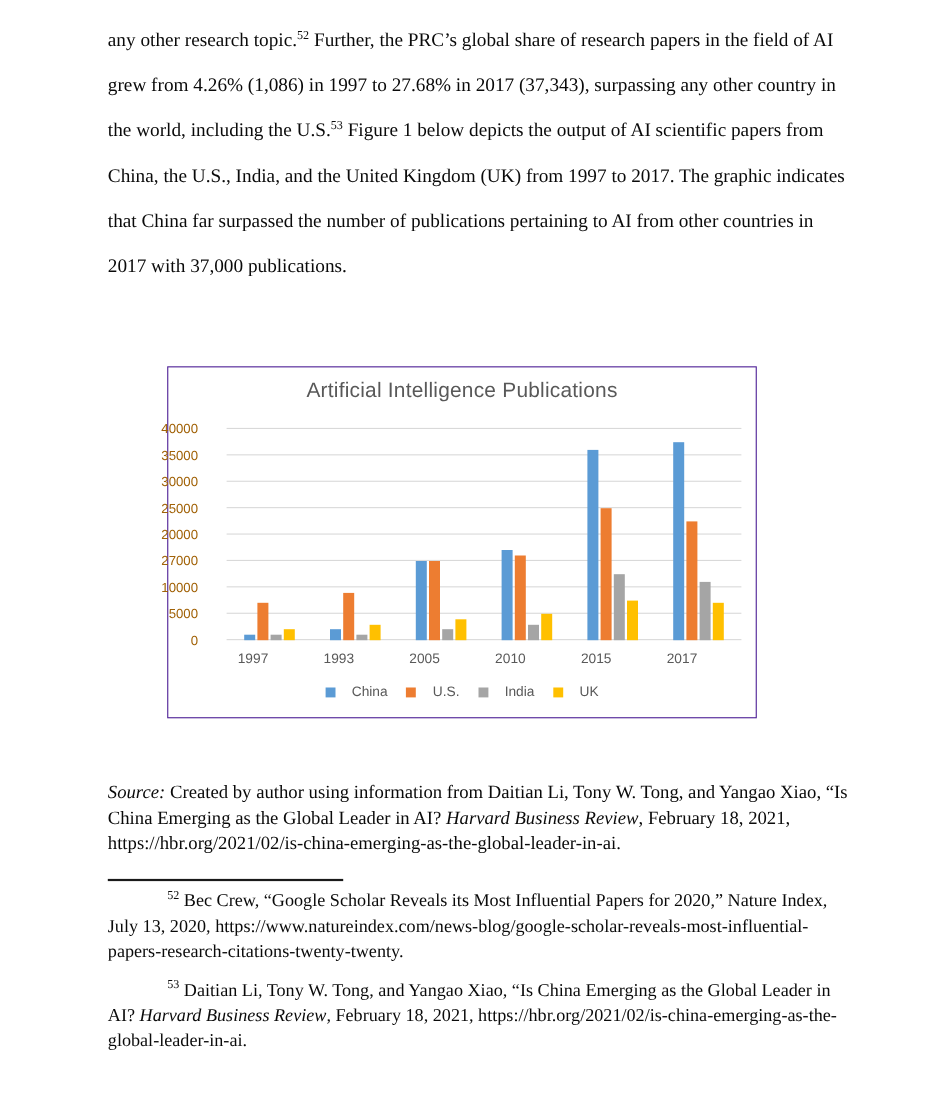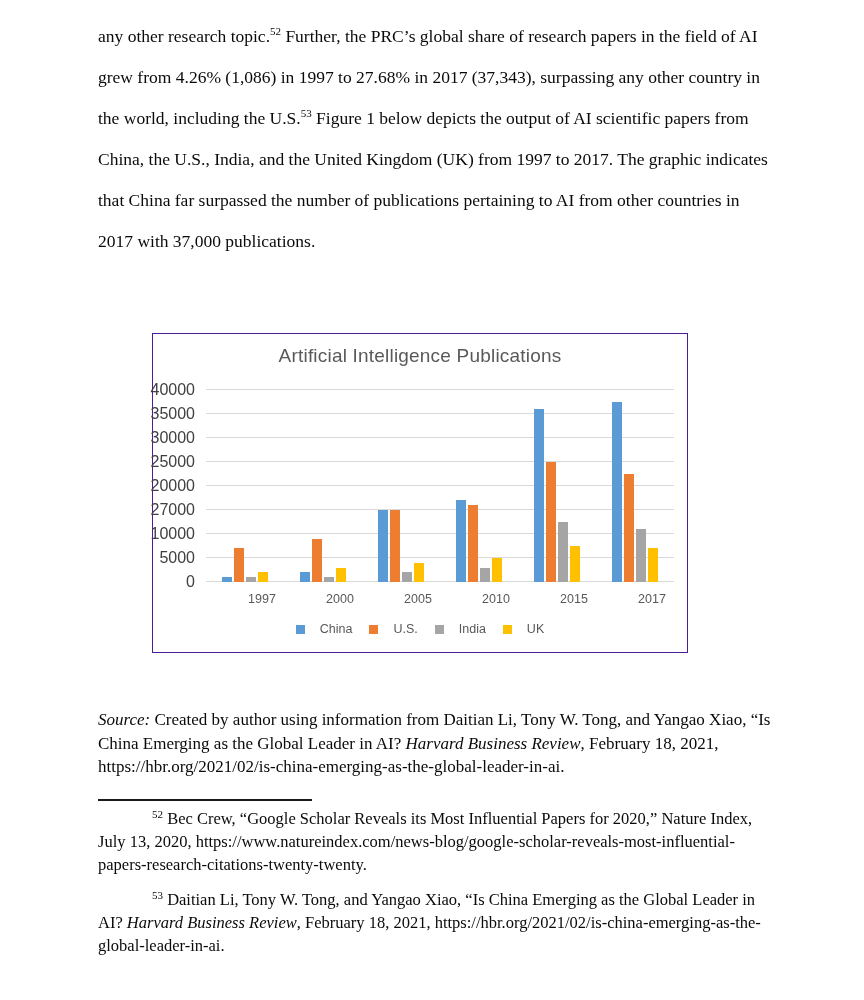--- a/index.html
+++ b/index.html
@@ -19,29 +19,29 @@
     position:absolute; top:333px; left:152px; width:536px; height:320px;
     border:1px solid #4c1d95; background:#ffffff;
     font-family:"Liberation Sans", sans-serif;
   }
   .chart-title {
     position:absolute; top:11px; left:0; right:0; text-align:center;
     font-size:19px; color:#595959; letter-spacing:0.2px;
   }
   .y-axis { position:absolute; left:0; top:56px; width:48px; height:192px; }
   .ytick {
-    position:absolute; right:6px; transform:translateY(50%);
-    font-size:16px; color:#404040;
+    position:absolute; right:21px; transform:translateY(50%);
+    font-size:12px; color:#a16207;
   }
   .plot-area { position:absolute; left:53px; top:56px; width:468px; height:192px; }
   .gridline { position:absolute; left:0; right:0; height:1px; background:#d9d9d9; }
   .groups { position:absolute; left:0; top:0; width:100%; height:100%; display:flex; }
   .bar-group { flex:1; display:flex; align-items:flex-end; justify-content:center; gap:2px; }
   .bar { width:10px; }
-  .x-axis { position:absolute; left:70px; top:258px; width:468px; display:flex; }
+  .x-axis { position:absolute; left:38px; top:258px; width:468px; display:flex; }
   .xtick { flex:1; text-align:center; font-size:12.5px; color:#595959; }
   .legend {
     position:absolute; left:0; right:0; top:288px;
     display:flex; justify-content:center; gap:17px;
   }
   .legend-item { display:flex; align-items:center; gap:15px; font-size:12.5px; color:#595959; }
   .legend-swatch { width:9px; height:9px; display:inline-block; }
   
   .caption {
     position:absolute; top:672px; left:0; width:100%; text-align:center;
@@ -135,21 +135,21 @@
           <div class="bar-group">
             <div class="bar" style="height: 93.75%; background: rgb(91, 155, 213);"></div>
             <div class="bar" style="height: 56.25%; background: rgb(237, 125, 49);"></div>
             <div class="bar" style="height: 27.5%; background: rgb(165, 165, 165);"></div>
             <div class="bar" style="height: 17.5%; background: rgb(255, 192, 0);"></div>
           </div>
         </div>
       </div>
     <div class="x-axis">
         <div class="xtick">1997</div>
-        <div class="xtick">2000</div>
+        <div class="xtick">1993</div>
         <div class="xtick">2005</div>
         <div class="xtick">2010</div>
         <div class="xtick">2015</div>
         <div class="xtick">2017</div>
       </div>
     <div class="legend">
         <div class="legend-item">
           <span class="legend-swatch" style="background: rgb(91, 155, 213);"></span>
           <span>China</span>
         </div>

